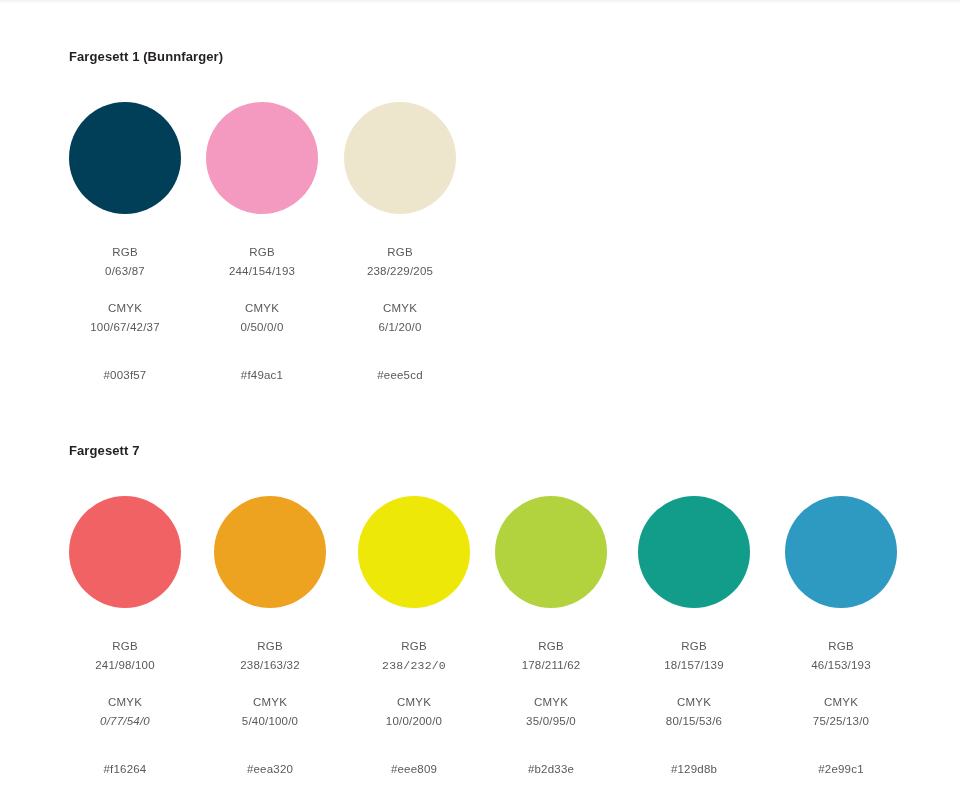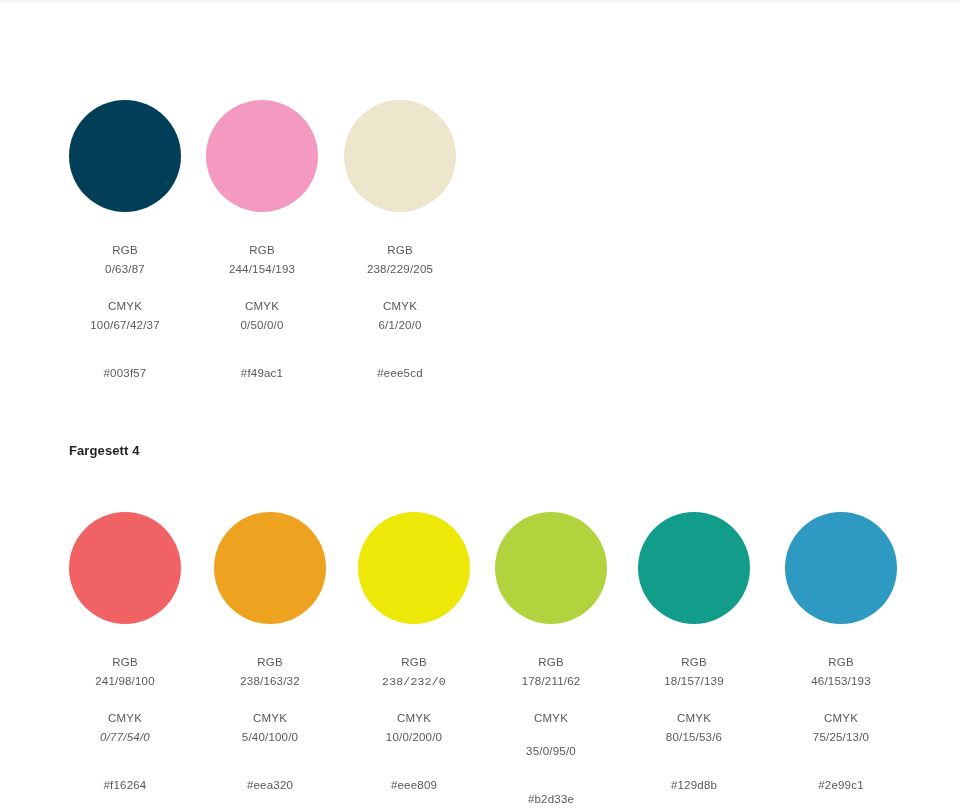--- a/index.html
+++ b/index.html
@@ -54,21 +54,21 @@
   }
 
   .swatch-row {
     position: relative;
     margin-top: 36px;
     height: 290px;
   }
 
   .swatch {
     position: absolute;
-    top: 16px;
+    top: 0;
     width: 112px;
     text-align: center;
   }
 
   .swatch-disc {
     width: 112px;
     height: 112px;
     border-radius: 50%;
     display: block;
   }
@@ -94,20 +94,21 @@
   .meta-hex   { margin-top: 29px; }
 </style>
 </head>
 <body style="background: rgb(255, 255, 255);">
 
 <div class="top-edge"></div>
 
 <div class="page">
 
   <section class="palette-section section-1">
+    <h2 class="section-title" style="color: rgb(35, 31, 32);">Fargesett 1 (Bunnfarger)</h2>
     <div class="swatch-row">
 
       <div class="swatch" style="left:69px;">
         <span class="swatch-disc" style="background-color: rgb(0, 63, 87);"></span>
         <div class="meta">
           <div class="meta-block block-rgb">
             <span class="meta-label" style="color: rgb(88, 89, 91);">RGB</span>
             <span class="meta-value" style="color: rgb(88, 89, 91);">0/63/87</span>
           </div>
           <div class="meta-block block-cmyk">
@@ -145,21 +146,21 @@
             <span class="meta-value" style="color: rgb(88, 89, 91);">6/1/20/0</span>
           </div>
           <span class="meta-hex" style="color: rgb(88, 89, 91);">#eee5cd</span>
         </div>
       </div>
 
     </div>
   </section>
 
   <section class="palette-section section-2">
-    <h2 class="section-title" style="color: rgb(35, 31, 32);">Fargesett 4</h2>
+    <h2 class="section-title" style="color: rgb(35, 31, 32);">Fargesett 7</h2>
     <div class="swatch-row">
 
       <div class="swatch" style="left:69px;">
         <span class="swatch-disc" style="background-color: rgb(241, 98, 100);"></span>
         <div class="meta">
           <div class="meta-block block-rgb">
             <span class="meta-label" style="color: rgb(88, 89, 91);">RGB</span>
             <span class="meta-value" style="color: rgb(88, 89, 91);">241/98/100</span>
           </div>
           <div class="meta-block block-cmyk">
@@ -202,21 +203,21 @@
 
       <div class="swatch" style="left:495px;">
         <span class="swatch-disc" style="background-color: rgb(178, 211, 62);"></span>
         <div class="meta">
           <div class="meta-block block-rgb">
             <span class="meta-label" style="color: rgb(88, 89, 91);">RGB</span>
             <span class="meta-value" style="color: rgb(88, 89, 91);">178/211/62</span>
           </div>
           <div class="meta-block block-cmyk">
             <span class="meta-label" style="color: rgb(88, 89, 91);">CMYK</span>
-            <span class="meta-value" style="color: rgb(88, 89, 91); margin-top: 14px;">35/0/95/0</span>
+            <span class="meta-value" style="color: rgb(88, 89, 91);">35/0/95/0</span>
           </div>
           <span class="meta-hex" style="color: rgb(88, 89, 91);">#b2d33e</span>
         </div>
       </div>
 
       <div class="swatch" style="left:638px;">
         <span class="swatch-disc" style="background-color: rgb(18, 157, 139);"></span>
         <div class="meta">
           <div class="meta-block block-rgb">
             <span class="meta-label" style="color: rgb(88, 89, 91);">RGB</span>

